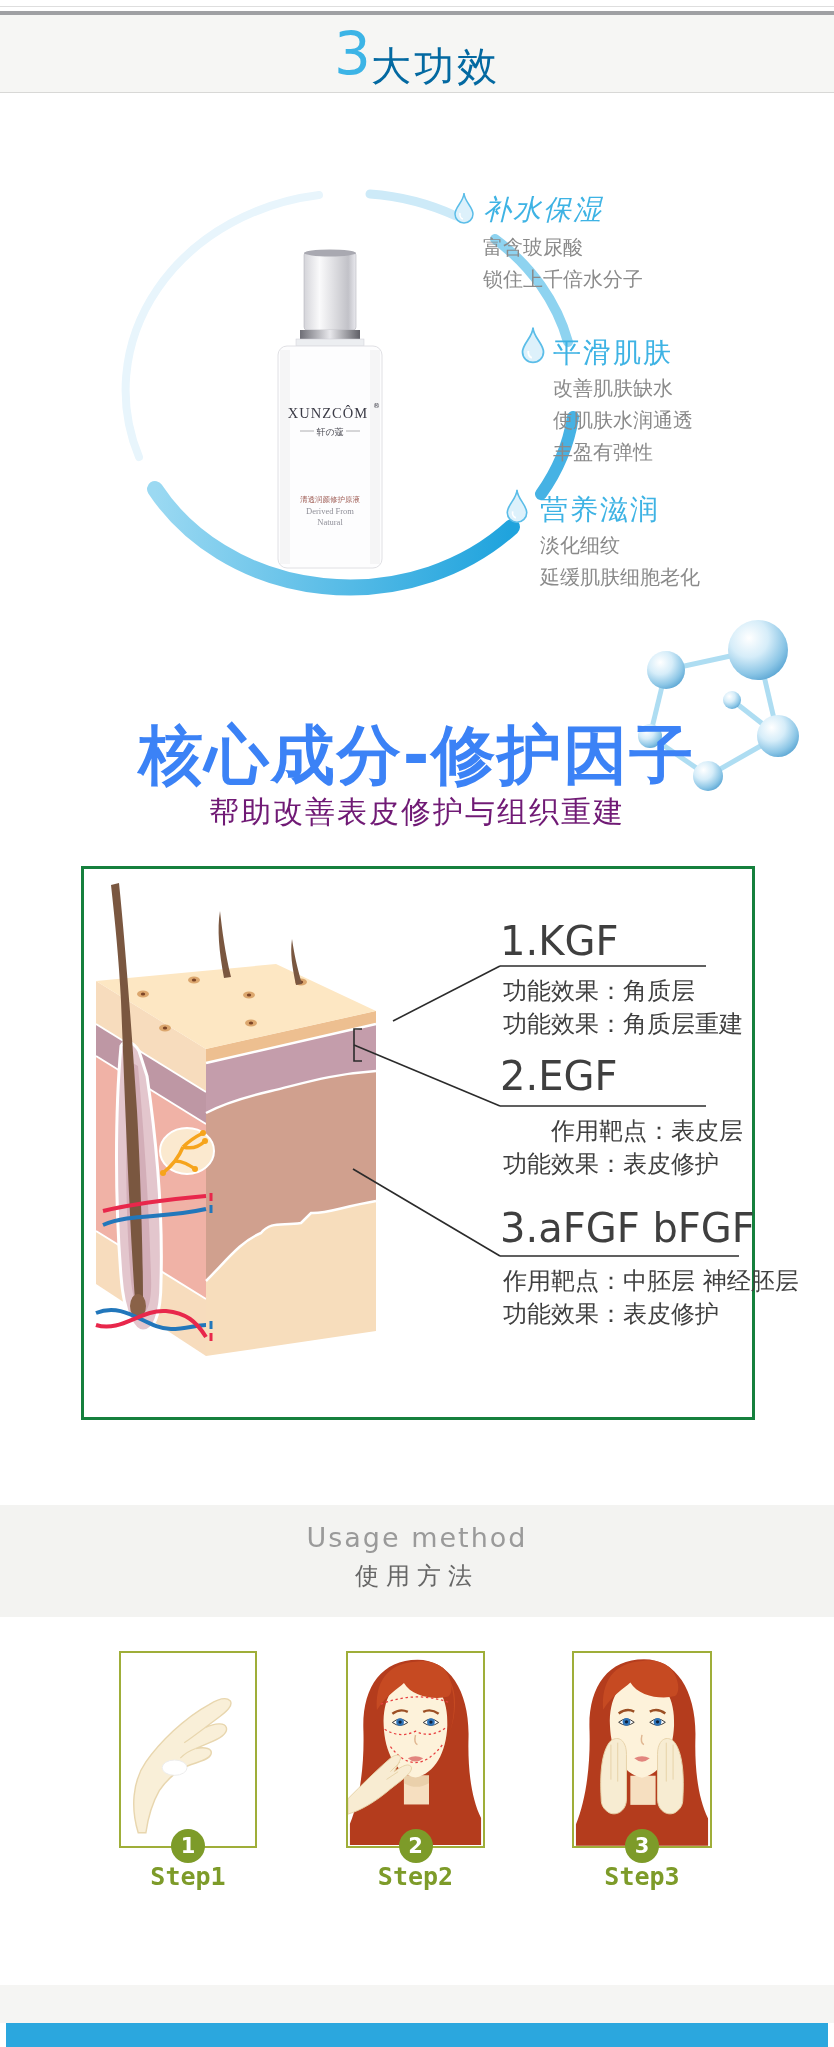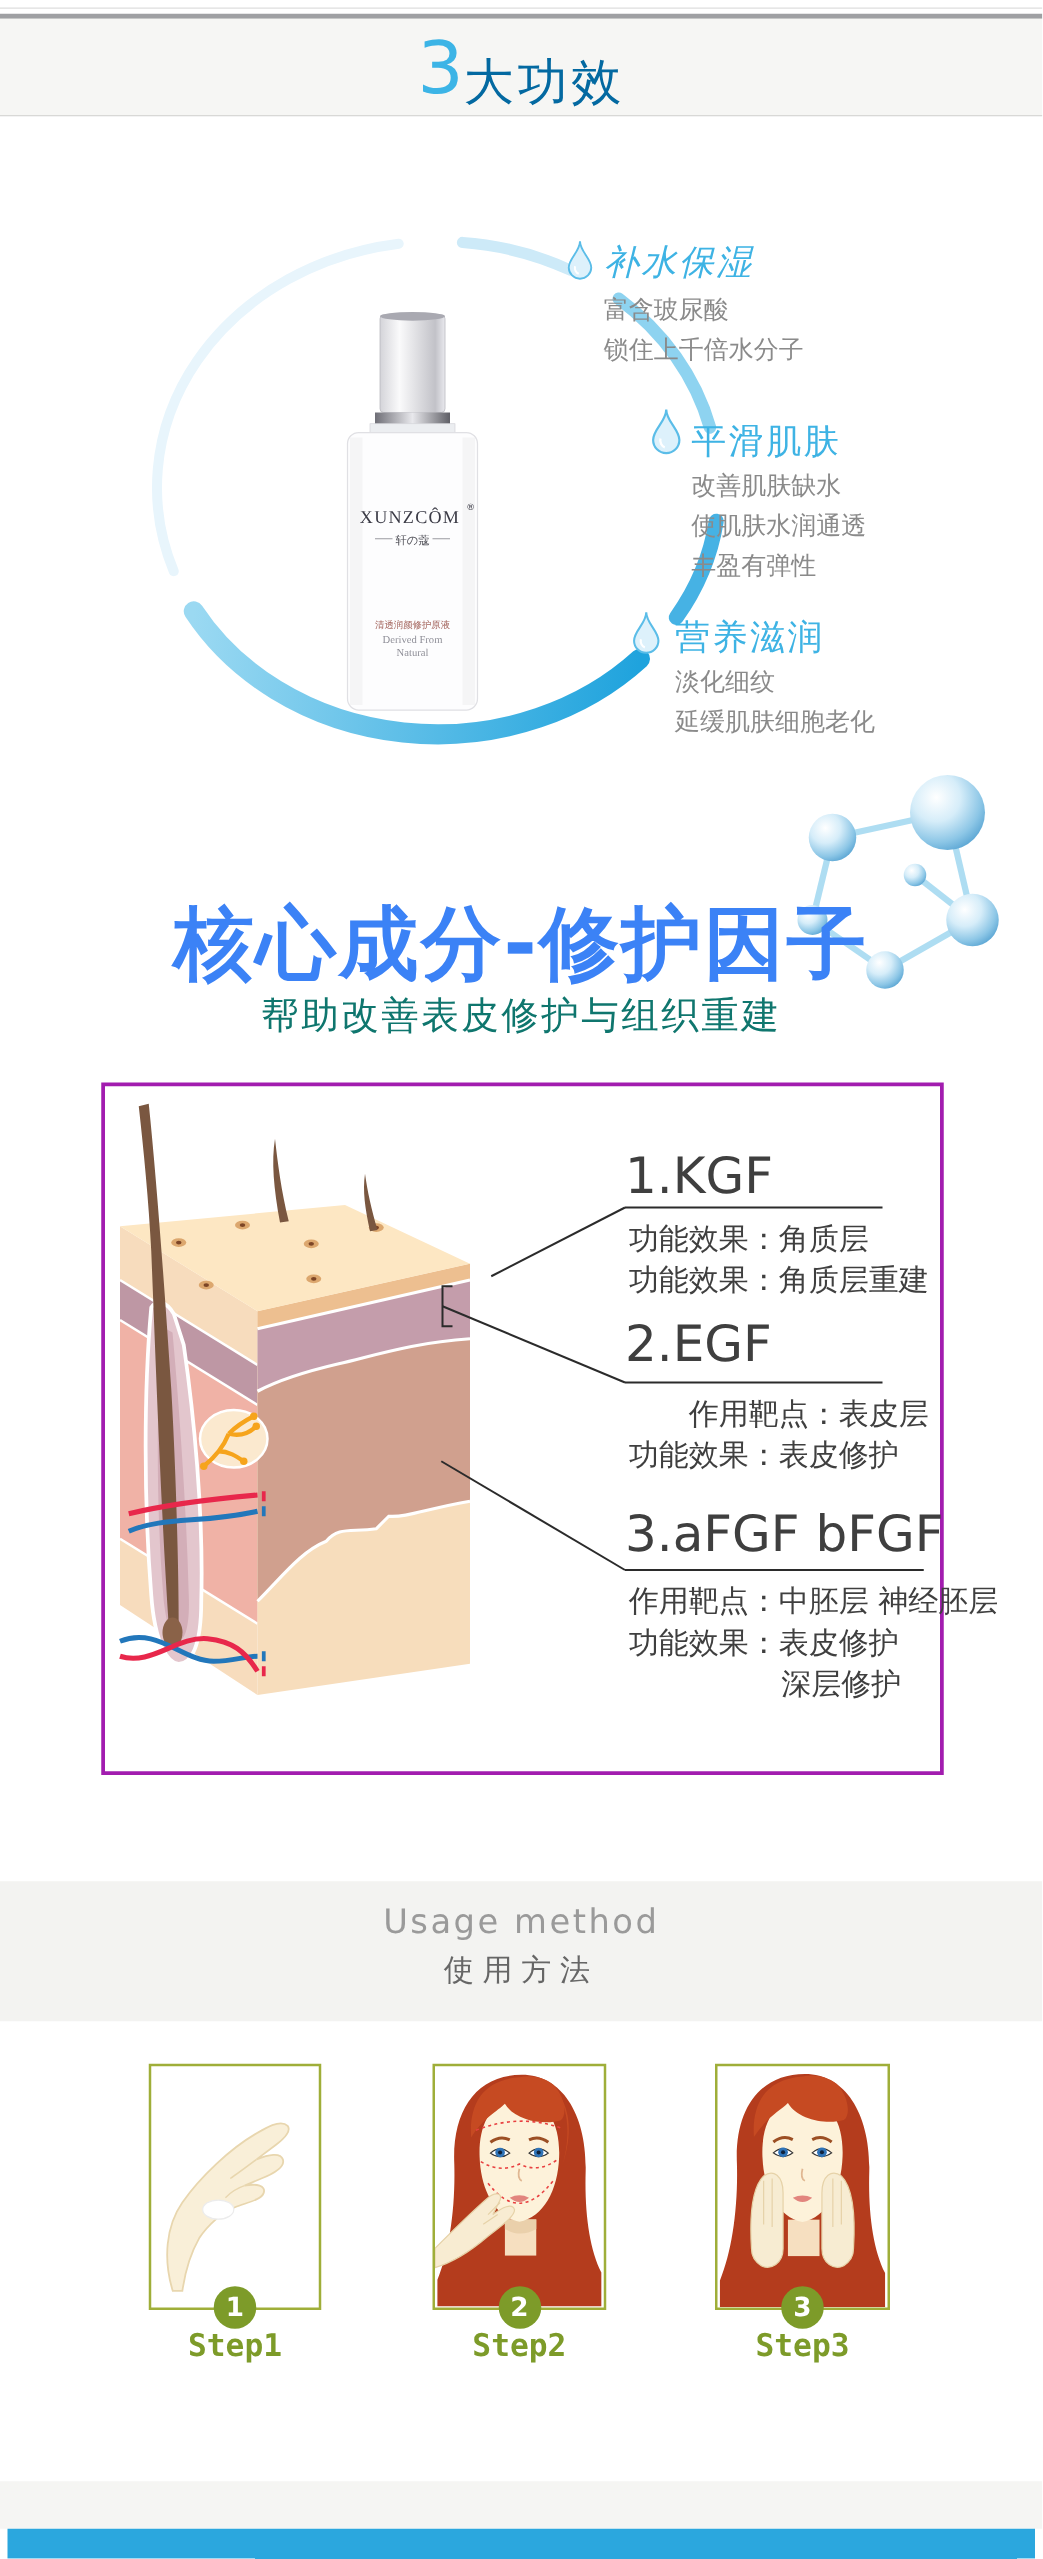--- a/index.html
+++ b/index.html
@@ -12,23 +12,23 @@
   .title-band{left:0;right:0;top:15px;height:77px;background:#f6f6f4;border-bottom:1px solid #d8d8d6;
               display:flex;align-items:center;justify-content:center;}
   .title-num{font-size:58px;color:#3cb4e6;font-weight:400;line-height:1;}
   .title-text{font-size:40px;color:#0369a1;letter-spacing:3px;line-height:1;margin-top:24px;}
   
   .feat-title{font-size:28px;color:#3eb3e4;letter-spacing:2px;white-space:nowrap;}
   .feat-desc{font-size:20px;color:#8a8a8a;line-height:32px;white-space:nowrap;}
   
   .core-heading{left:0;right:0;top:712px;text-align:center;font-size:64px;font-weight:800;
                 color:#3b82f6;letter-spacing:2px;}
-  .core-sub{left:0;right:0;top:792px;text-align:center;font-size:30px;color:#0f766e;letter-spacing:2px;}
-  
-  .diagram-box{left:81px;top:866px;width:674px;height:554px;border:3px solid #a21caf;box-sizing:border-box;background:#fff;}
+  .core-sub{left:0;right:0;top:792px;text-align:center;font-size:30px;color:#701a75;letter-spacing:2px;}
+  
+  .diagram-box{left:81px;top:866px;width:674px;height:554px;border:3px solid #15803d;box-sizing:border-box;background:#fff;}
   .factor-name{font-size:40px;color:#3f3f3f;white-space:nowrap;}
   .factor-line{font-size:24px;color:#3f3f3f;line-height:33px;white-space:nowrap;}
   .indent{padding-left:122px;}
   
   .usage-band{left:0;right:0;top:1505px;height:112px;background:#f3f3f1;}
   .usage-en{left:0;right:0;top:1522px;text-align:center;font-size:27px;color:#9a9a9a;letter-spacing:2px;}
   .usage-cn{left:0;right:0;top:1560px;text-align:center;font-size:24px;color:#666;letter-spacing:7px;}
   .step-box{top:1651px;height:197px;border:2px solid #9fae39;box-sizing:border-box;background:#fff;}
   .step-circle{position:absolute;left:50%;bottom:-17px;transform:translateX(-50%);width:34px;height:34px;
                border-radius:50%;background:#7d9b29;color:#fff;font-size:21px;font-weight:bold;
@@ -253,21 +253,20 @@
     <div class="abs factor-line" style="left:419px;top:106px;">功能效果：角质层</div>
     <div class="abs factor-line" style="left:419px;top:139px;">功能效果：角质层重建</div>
 
     <div class="abs factor-name" style="left:416px;top:184px;">2.EGF</div>
     <div class="abs factor-line" style="left:419px;top:246px;margin-left:48px;">作用靶点：表皮层</div>
     <div class="abs factor-line" style="left:419px;top:279px;">功能效果：表皮修护</div>
 
     <div class="abs factor-name" style="left:416px;top:336px;">3.aFGF bFGF</div>
     <div class="abs factor-line" style="left:419px;top:396px;">作用靶点：中胚层 神经胚层</div>
     <div class="abs factor-line" style="left:419px;top:429px;">功能效果：表皮修护</div>
-    <div class="abs factor-line indent" style="left:419px;top:462px;">深层修护</div>
   </div>
 
   <div class="abs usage-band"></div>
   <div class="abs usage-en">Usage method</div>
   <div class="abs usage-cn">使用方法</div>
 
   <div class="abs step-box" style="left:119px;width:138px;">
     <svg width="134" height="193" viewBox="0 0 140 198">
       <path d="M18,186 C10,160 12,132 26,112 C40,92 66,66 92,52 C102,46 110,44 114,48 C117,52 112,58 104,64 L88,76 C98,72 108,70 110,76 C112,82 102,88 92,92 L78,98 C88,96 96,98 94,104 C92,110 80,112 70,116 C60,120 48,130 40,142 C32,156 28,172 26,186 Z" fill="#f9efd8" stroke="#e8d6ae" stroke-width="1.5"></path>
       <path d="M88,76 C80,82 72,88 66,92 M78,98 C72,100 66,104 62,108" fill="none" stroke="#e8d6ae" stroke-width="1.2"></path>

